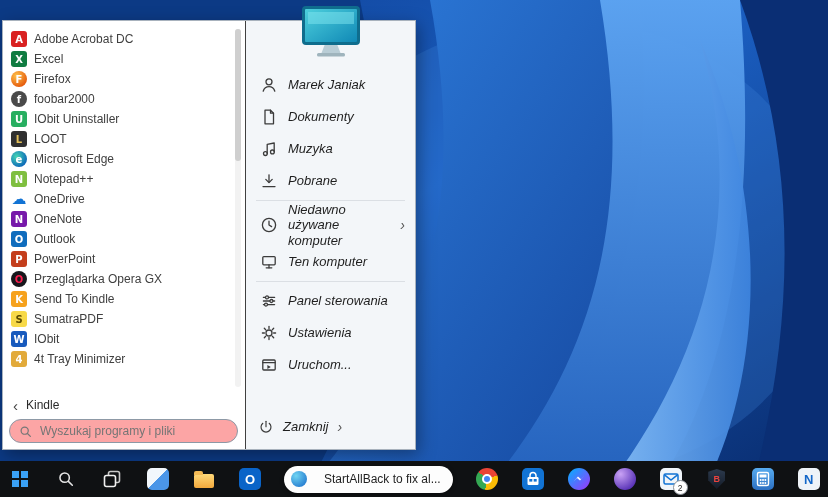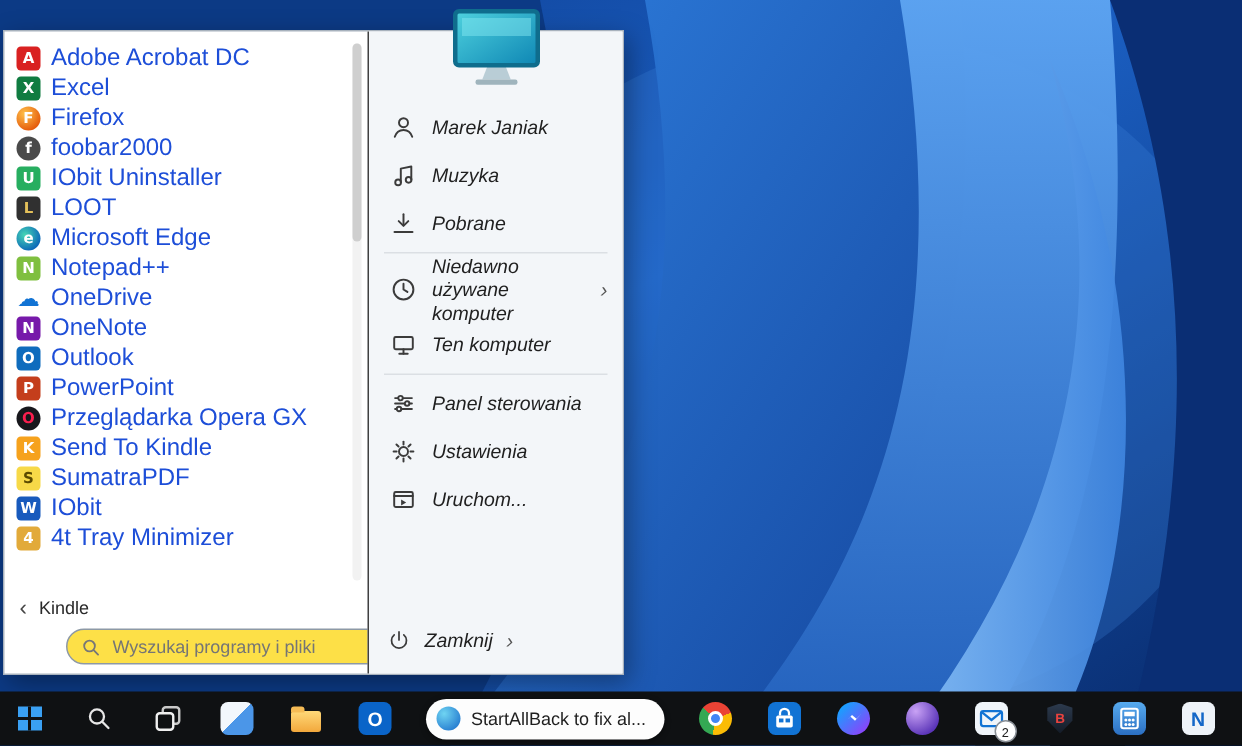--- a/index.html
+++ b/index.html
@@ -10,29 +10,29 @@
 
   
   .start-menu{position:absolute;left:2px;top:20px;width:412px;height:428px;
      background:#fff;border:1px solid #a8b2bd;box-shadow:3px 5px 16px rgba(0,0,0,.35);
      display:flex;z-index:10;}
   .left-col{position:relative;width:242px;flex:0 0 242px;}
   .prog-list{position:absolute;top:8px;left:2px;right:12px;}
   .prog{display:flex;align-items:center;gap:7px;height:20px;padding:0 6px;cursor:pointer;}
   .picon{width:16px;height:16px;flex:0 0 16px;display:flex;align-items:center;justify-content:center;
      font-family:"DejaVu Sans",sans-serif;font-size:10px;font-weight:bold;color:#fff;border-radius:3px;}
-  .plabel{font-size:16px;color:#1d4ed8;white-space:nowrap;}
+  .plabel{font-size:12px;color:#404040;white-space:nowrap;}
   .scrollbar{position:absolute;top:8px;right:4px;width:6px;height:358px;background:#f2f2f2;border-radius:3px;}
   .scroll-thumb{position:absolute;top:0;left:0;width:6px;height:132px;background:#cfcfcf;border-radius:3px;cursor:pointer;}
   .back-row{position:absolute;left:0;bottom:34px;height:20px;width:100%;display:flex;align-items:center;
      gap:8px;padding-left:10px;box-sizing:border-box;cursor:pointer;font-size:12px;color:#2a2a2a;}
   .chev-left{font-size:15px;color:#444;}
-  .search-box{position:absolute;left:6px;bottom:6px;width:229px;height:24px;background:#fde047;
+  .search-box{position:absolute;left:6px;bottom:6px;width:229px;height:24px;background:#fca5a5;
      border:1px solid #8d99a6;border-radius:12px;display:flex;align-items:center;gap:6px;
-     padding:0 9px;box-sizing:border-box;margin-left:35px;}
+     padding:0 9px;box-sizing:border-box;}
   .search-box svg{flex:0 0 13px;stroke:#777;fill:none;stroke-width:1.5;stroke-linecap:round;}
   .search-input{border:0;outline:0;flex:1;font-size:12px;color:#333;background:transparent;font-family:inherit;min-width:0;}
   .search-input::placeholder{color:#757575;}
 
   .right-col{position:relative;flex:1;background:#f3f6f9;border-left:1px solid #404040;
      padding-top:48px;box-sizing:border-box;font-style:italic;}
   .monitor-wrap{position:absolute;top:-15px;left:50%;transform:translateX(-50%);width:58px;height:52px;}
   .ritem{display:flex;align-items:center;gap:10px;height:32px;padding:0 8px 0 14px;
      font-size:13px;color:#1f1f1f;cursor:pointer;}
   .ritem.tall{height:42px;}
@@ -59,21 +59,21 @@
      linear-gradient(#3aa0f3,#3aa0f3);}
   .tb-sq{width:22px;height:22px;border-radius:5px;display:flex;align-items:center;justify-content:center;}
   .widgets-bg{background:linear-gradient(135deg,#f2f7fc 0 48%,#4b96e8 48% 100%);}
   .tfolder{width:20px;height:14px;background:linear-gradient(180deg,#ffd979,#f2a83c);
      border-radius:2px;position:relative;margin-top:4px;}
   .tfolder::before{content:"";position:absolute;top:-3px;left:0;width:9px;height:4px;
      border-radius:2px 2px 0 0;background:#f5bb55;}
   .outlook-bg{background:#0a64c8;}
   .tb-letter{color:#fff;font-weight:bold;font-size:13px;line-height:1;}
   .toast{height:27px;background:#fdfdfd;border-radius:14px;display:flex;align-items:center;
-     gap:7px;padding:0 12px 0 7px;box-shadow:0 1px 4px rgba(0,0,0,.45);cursor:pointer;flex:0 0 auto;}
+     gap:17px;padding:0 12px 0 7px;box-shadow:0 1px 4px rgba(0,0,0,.45);cursor:pointer;flex:0 0 auto;}
   .toast-icon{width:16px;height:16px;border-radius:50%;
      background:radial-gradient(circle at 32% 30%,#6fd4f2,#1467c8);}
   .toast-text{font-size:12px;color:#1f1f1f;white-space:nowrap;}
   .chrome{width:22px;height:22px;border-radius:50%;position:relative;
      background:conic-gradient(from -50deg,#ea4335 0 120deg,#fbbc05 120deg 240deg,#34a853 240deg 360deg);}
   .chrome::after{content:"";position:absolute;inset:6px;background:#4285f4;
      border:2px solid #fff;border-radius:50%;}
   .store-bg{background:#1173d4;}
   .mess{width:22px;height:22px;border-radius:50%;background:linear-gradient(135deg,#00b2ff,#a033fa);
      display:flex;align-items:center;justify-content:center;}
@@ -239,20 +239,29 @@
       <div class="ritem">
         <span class="ric">
           <svg viewBox="0 0 18 18">
               <circle cx="9" cy="5.8" r="3"></circle>
               <path d="M3.2 15.2c1-3.3 3.5-4.6 5.8-4.6s4.8 1.3 5.8 4.6"></path>
             </svg>
         </span>
         <span class="rlabel">Marek Janiak</span>
       </div>
 
+      <div class="ritem">
+        <span class="ric">
+          <svg viewBox="0 0 18 18">
+              <path d="M5 2.2h5.5l3 3v10.6H5z"></path>
+              <path d="M10.5 2.2v3h3"></path>
+            </svg>
+        </span>
+        <span class="rlabel">Dokumenty</span>
+      </div>
 
 
       <div class="ritem">
         <span class="ric">
           <svg viewBox="0 0 18 18">
               <path d="M7.2 13.5V4.4l7-1.4v8.8"></path>
               <circle cx="5.4" cy="13.6" r="1.9"></circle>
               <circle cx="12.4" cy="11.9" r="1.9"></circle>
             </svg>
         </span>

